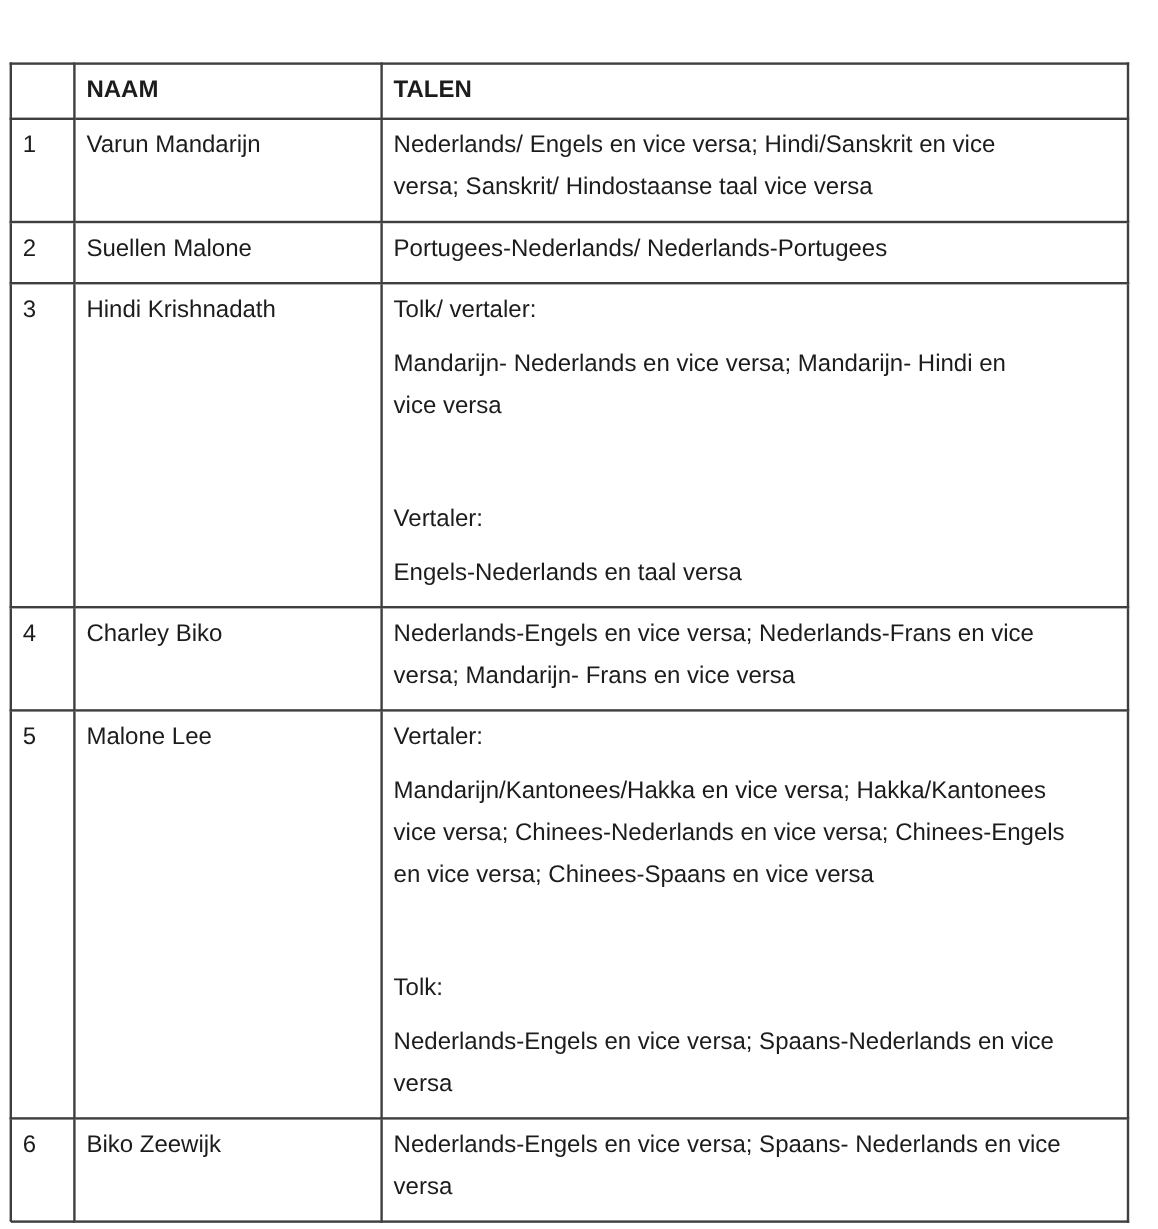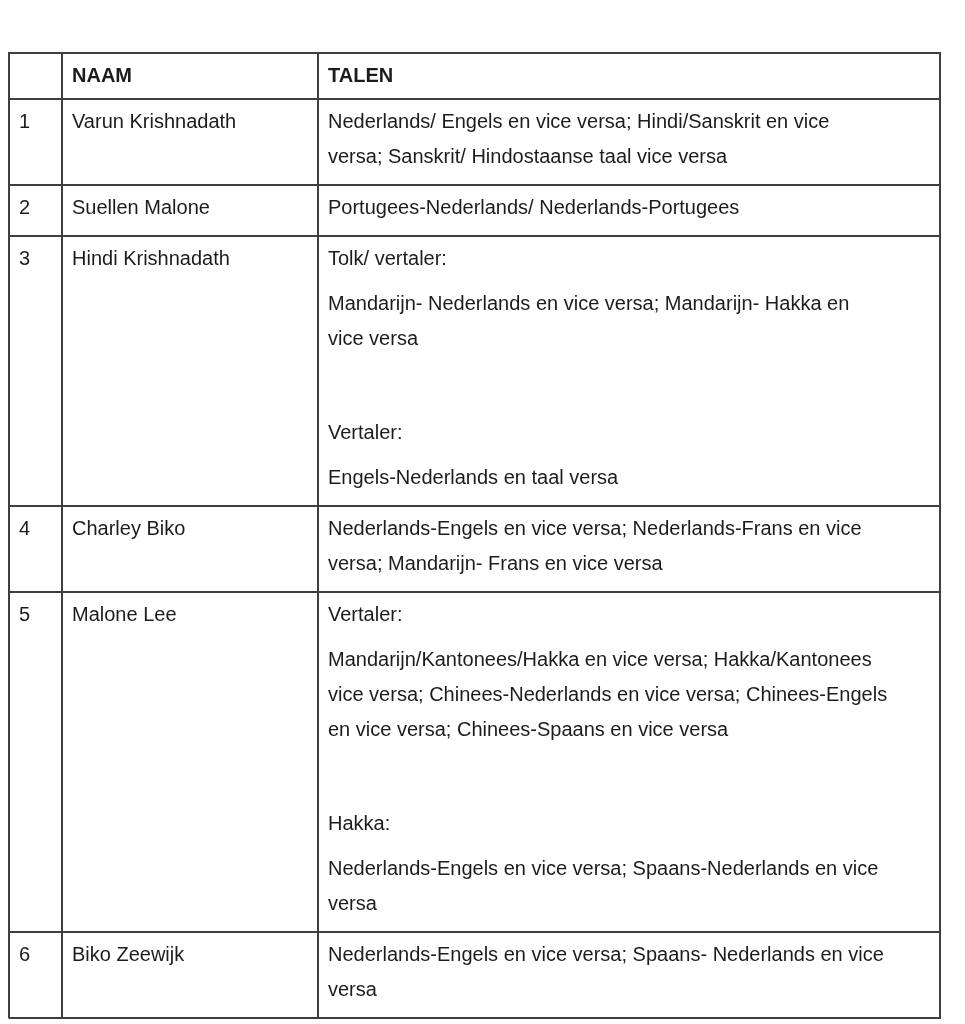--- a/index.html
+++ b/index.html
@@ -65,21 +65,21 @@
     <thead>
       <tr class="h46">
         <th></th>
         <th>NAAM</th>
         <th>TALEN</th>
       </tr>
     </thead>
     <tbody>
       <tr class="h82">
         <td>1</td>
-        <td>Varun Krishnadath</td>
+        <td>Varun Mandarijn</td>
         <td>
             <div class="para">
               <div class="tline">Nederlands/ Engels en vice versa; Hindi/Sanskrit en vice</div>
               <div class="tline">versa; Sanskrit/ Hindostaanse taal vice versa</div>
             </div>
           </td>
       </tr>
       <tr class="h48">
         <td>2</td>
         <td>Suellen Malone</td>
@@ -90,21 +90,21 @@
           </td>
       </tr>
       <tr class="h270">
         <td>3</td>
         <td>Hindi Krishnadath</td>
         <td>
             <div class="para bold">
               <div class="tline">Tolk/ vertaler:</div>
             </div>
             <div class="para">
-              <div class="tline">Mandarijn- Nederlands en vice versa; Mandarijn- Hakka en</div>
+              <div class="tline">Mandarijn- Nederlands en vice versa; Mandarijn- Hindi en</div>
               <div class="tline">vice versa</div>
             </div>
             <div class="blank-line"></div>
             <div class="para bold">
               <div class="tline">Vertaler:</div>
             </div>
             <div class="para">
               <div class="tline">Engels-Nederlands en taal versa</div>
             </div>
           </td>
@@ -126,21 +126,21 @@
             <div class="para bold">
               <div class="tline">Vertaler:</div>
             </div>
             <div class="para">
               <div class="tline">Mandarijn/Kantonees/Hakka en vice versa; Hakka/Kantonees</div>
               <div class="tline">vice versa; Chinees-Nederlands en vice versa; Chinees-Engels</div>
               <div class="tline">en vice versa; Chinees-Spaans en vice versa</div>
             </div>
             <div class="blank-line"></div>
             <div class="para bold">
-              <div class="tline">Hakka:</div>
+              <div class="tline">Tolk:</div>
             </div>
             <div class="para">
               <div class="tline">Nederlands-Engels en vice versa; Spaans-Nederlands en vice</div>
               <div class="tline">versa</div>
             </div>
           </td>
       </tr>
       <tr class="h86">
         <td>6</td>
         <td>Biko Zeewijk</td>

